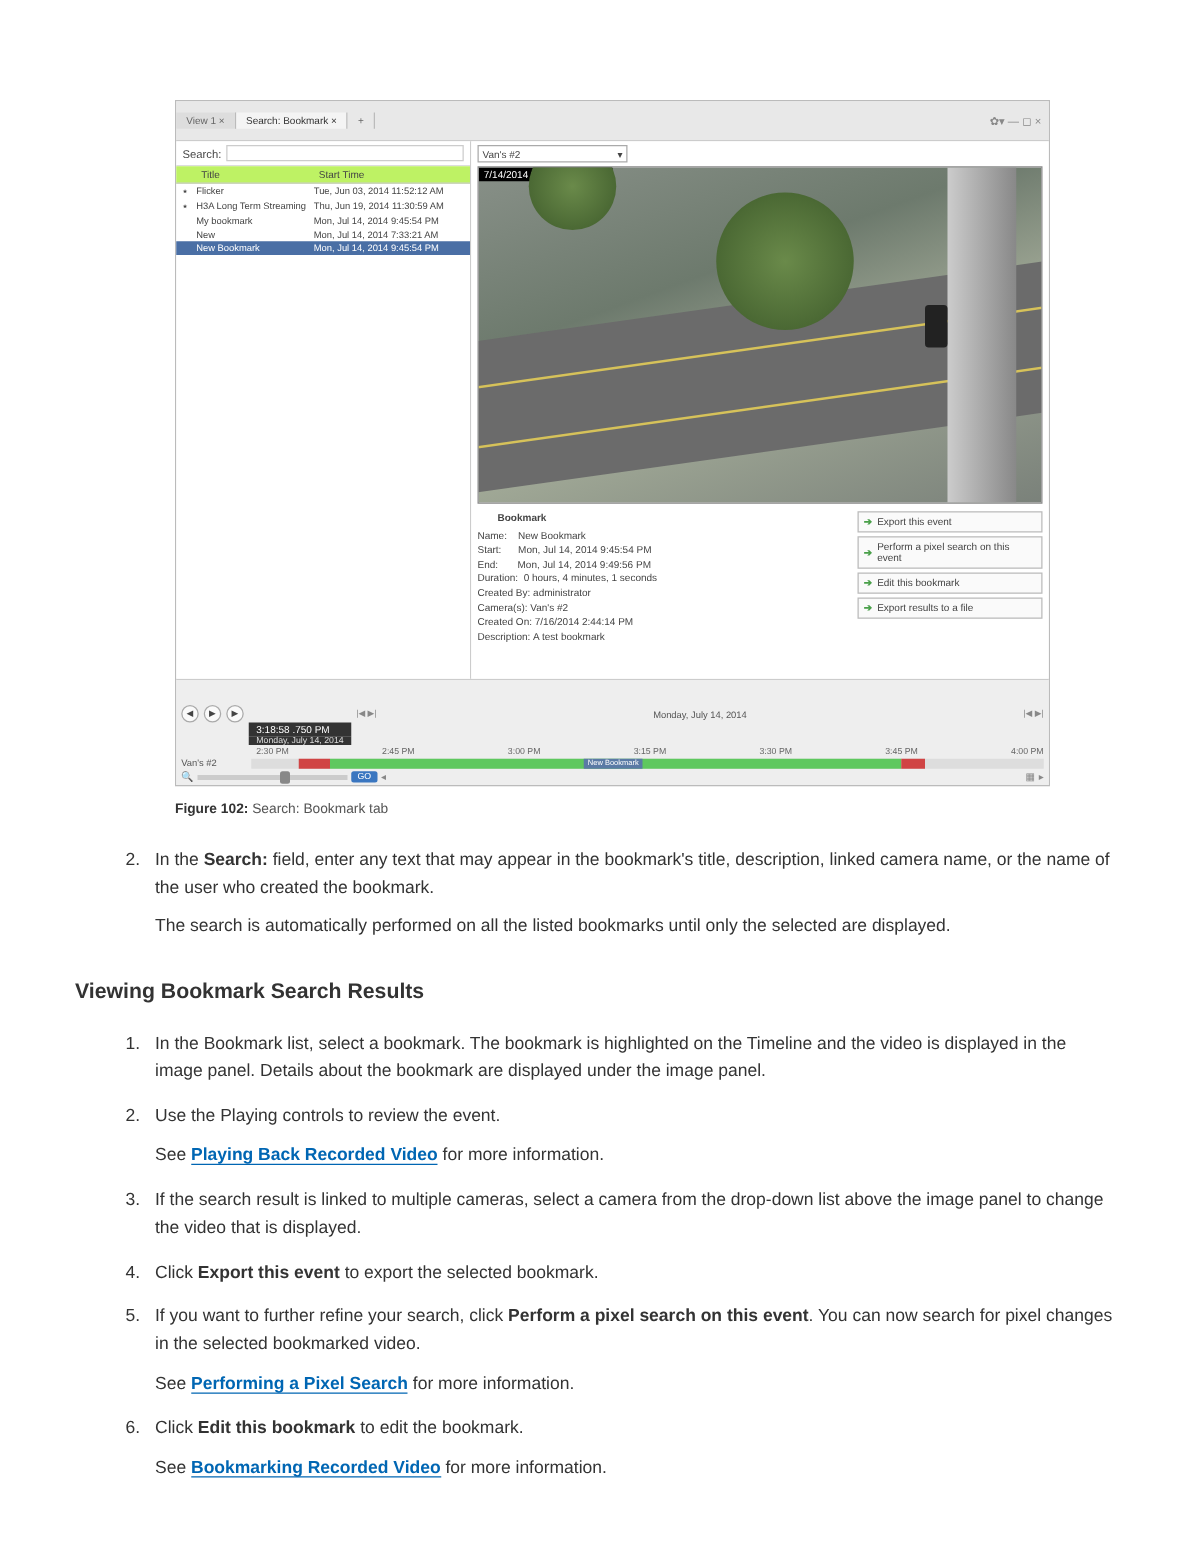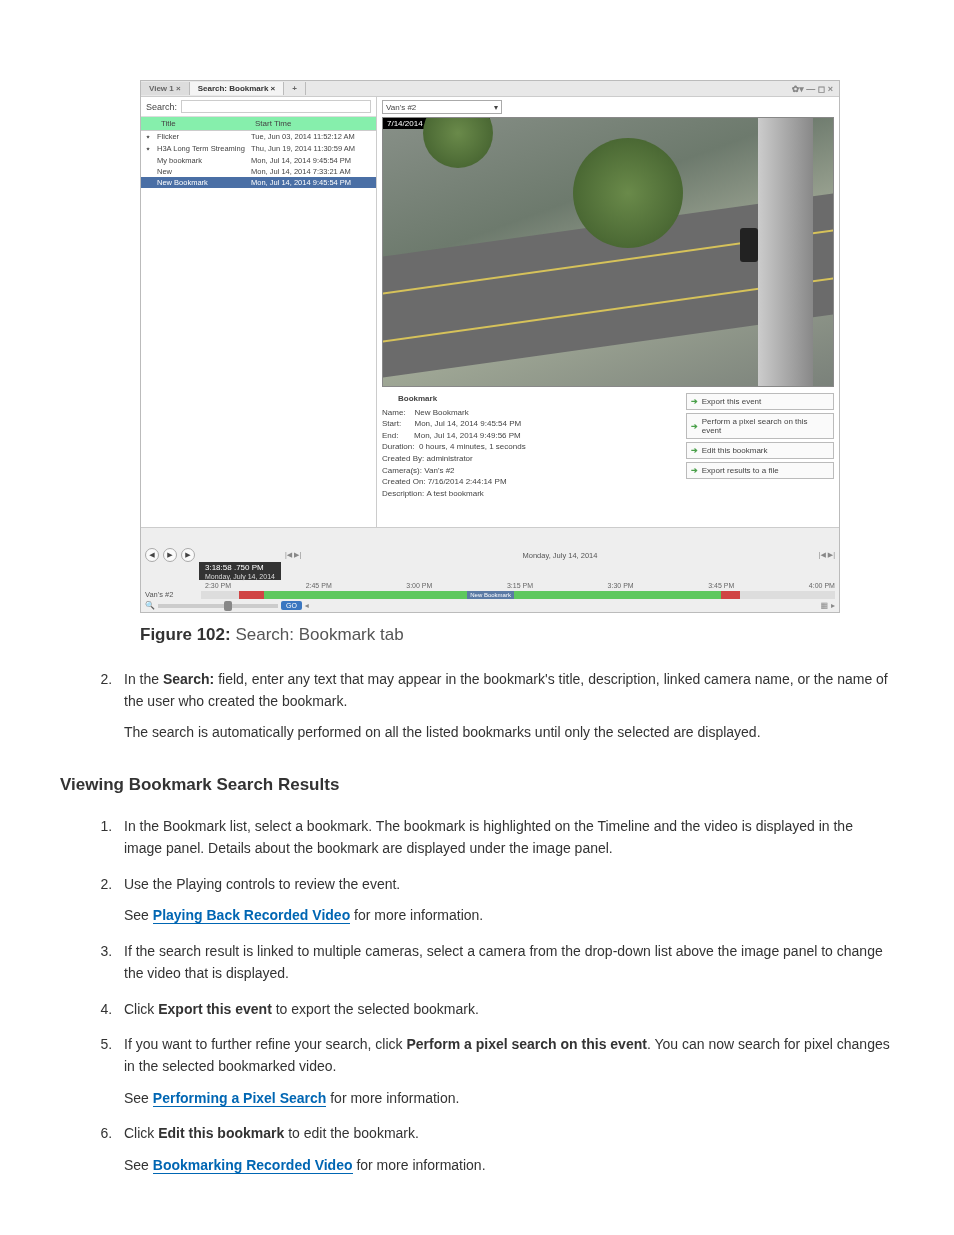--- a/index.html
+++ b/index.html
@@ -1,31 +1,31 @@
 <!DOCTYPE html>
 <html><head>
 <meta charset="utf-8">
 <style>
   * { box-sizing: border-box; margin: 0; padding: 0; }
   body { font-family: Arial, Helvetica, sans-serif; font-size: 14px; color: #333; background: #fff; width: 954px; margin: 0 auto; padding: 0; }
   .page { padding: 40px 60px 30px 60px; }
 
   
   .app-window { border: 1px solid #bbb; margin: 40px auto 12px 80px; width: 700px; background: #f4f4f4; font-size: 9px; color: #444; }
-  .tabbar { display: flex; align-items: center; background: #e8e8e8; border-bottom: 1px solid #ccc; height: 16px; font-weight: bold; }
+  .tabbar { display: flex; align-items: center; background: #e8e8e8; border-bottom: 1px solid #ccc; height: 32px; }
   .tab { padding: 2px 8px; background: #ddd; border-right: 1px solid #bbb; font-size: 8px; color: #666; }
   .tab.active { background: #f4f4f4; color: #333; }
   .tab.add { background: transparent; }
   .winctl { margin-left: auto; display: flex; gap: 6px; padding-right: 6px; font-size: 9px; color: #888; }
 
   .app-body { display: flex; height: 430px; }
   .left-col { width: 236px; border-right: 1px solid #ccc; display: flex; flex-direction: column; background: #fff; }
   .search-row { padding: 3px 5px; border-bottom: 1px solid #ddd; display: flex; align-items: center; gap: 4px; }
   .search-row input { flex: 1; height: 13px; border: 1px solid #ccc; font-size: 8px; padding: 0 2px; }
-  .bm-table-head { display: flex; font-size: 8px; border-bottom: 1px solid #ccc; background: #86efac; align-items: flex-end; }
+  .bm-table-head { display: flex; font-size: 8px; border-bottom: 1px solid #ccc; background: #bef264; align-items: flex-end; }
   .bm-th-title { width: 110px; padding: 2px 4px 2px 20px; }
   .bm-th-start { flex: 1; padding: 2px 4px; }
   .bm-row { display: flex; font-size: 7.5px; padding: 1px 0; }
   .bm-row.selected { background: #4a6fa5; color: #fff; }
   .bm-ic { width: 14px; text-align: center; }
   .bm-title { width: 96px; padding-left: 2px; white-space: nowrap; overflow: hidden; }
   .bm-start { flex: 1; white-space: nowrap; overflow: hidden; }
 
   .right-col { flex: 1; display: flex; flex-direction: column; background: #fff; }
   .cam-select-row { padding: 3px 5px; }
@@ -56,21 +56,21 @@
   .tl-bar { flex: 1; height: 8px; background: #ddd; position: relative; }
   .tl-seg-red { position: absolute; height: 100%; background: #d04444; }
   .tl-seg-green { position: absolute; height: 100%; background: #5ec85e; }
   .tl-bm-marker { position: absolute; height: 100%; background: #5a7aa5; color: #fff; font-size: 6px; padding: 0 3px; line-height: 8px; }
   .tl-zoom-row { display: flex; align-items: center; gap: 3px; margin-top: 2px; }
   .tl-zoom-slider { width: 120px; height: 4px; background: #ccc; position: relative; }
   .tl-zoom-knob { position: absolute; top: -3px; width: 8px; height: 10px; background: #888; border-radius: 2px; }
   .tl-go { background: #3a76c0; color: #fff; font-size: 7px; padding: 1px 5px; border-radius: 2px; }
 
   
-  .caption { font-size: 17px; color: #555; margin: 8px 0 24px 80px; }
+  .caption { font-size: 11px; color: #555; margin: 8px 0 24px 80px; }
   .caption b { color: #333; }
   .doc { font-size: 14px; line-height: 1.55; color: #333; }
   .doc ol { padding-left: 56px; }
   .doc ol li { padding-left: 8px; margin-bottom: 14px; }
   .doc ol li p { margin-top: 10px; }
   .doc h2 { font-size: 17px; font-weight: bold; margin: 28px 0 18px 0; color: #333; }
   .doc a { color: #0066b3; font-weight: bold; text-decoration: none; border-bottom: 1px solid #0066b3; }
   .doc .bold { font-weight: bold; }
   .footer { display: flex; justify-content: space-between; align-items: center; margin-top: 80px; font-size: 12px; color: #555; }
   .footer .pgnum { color: #a16207; }

